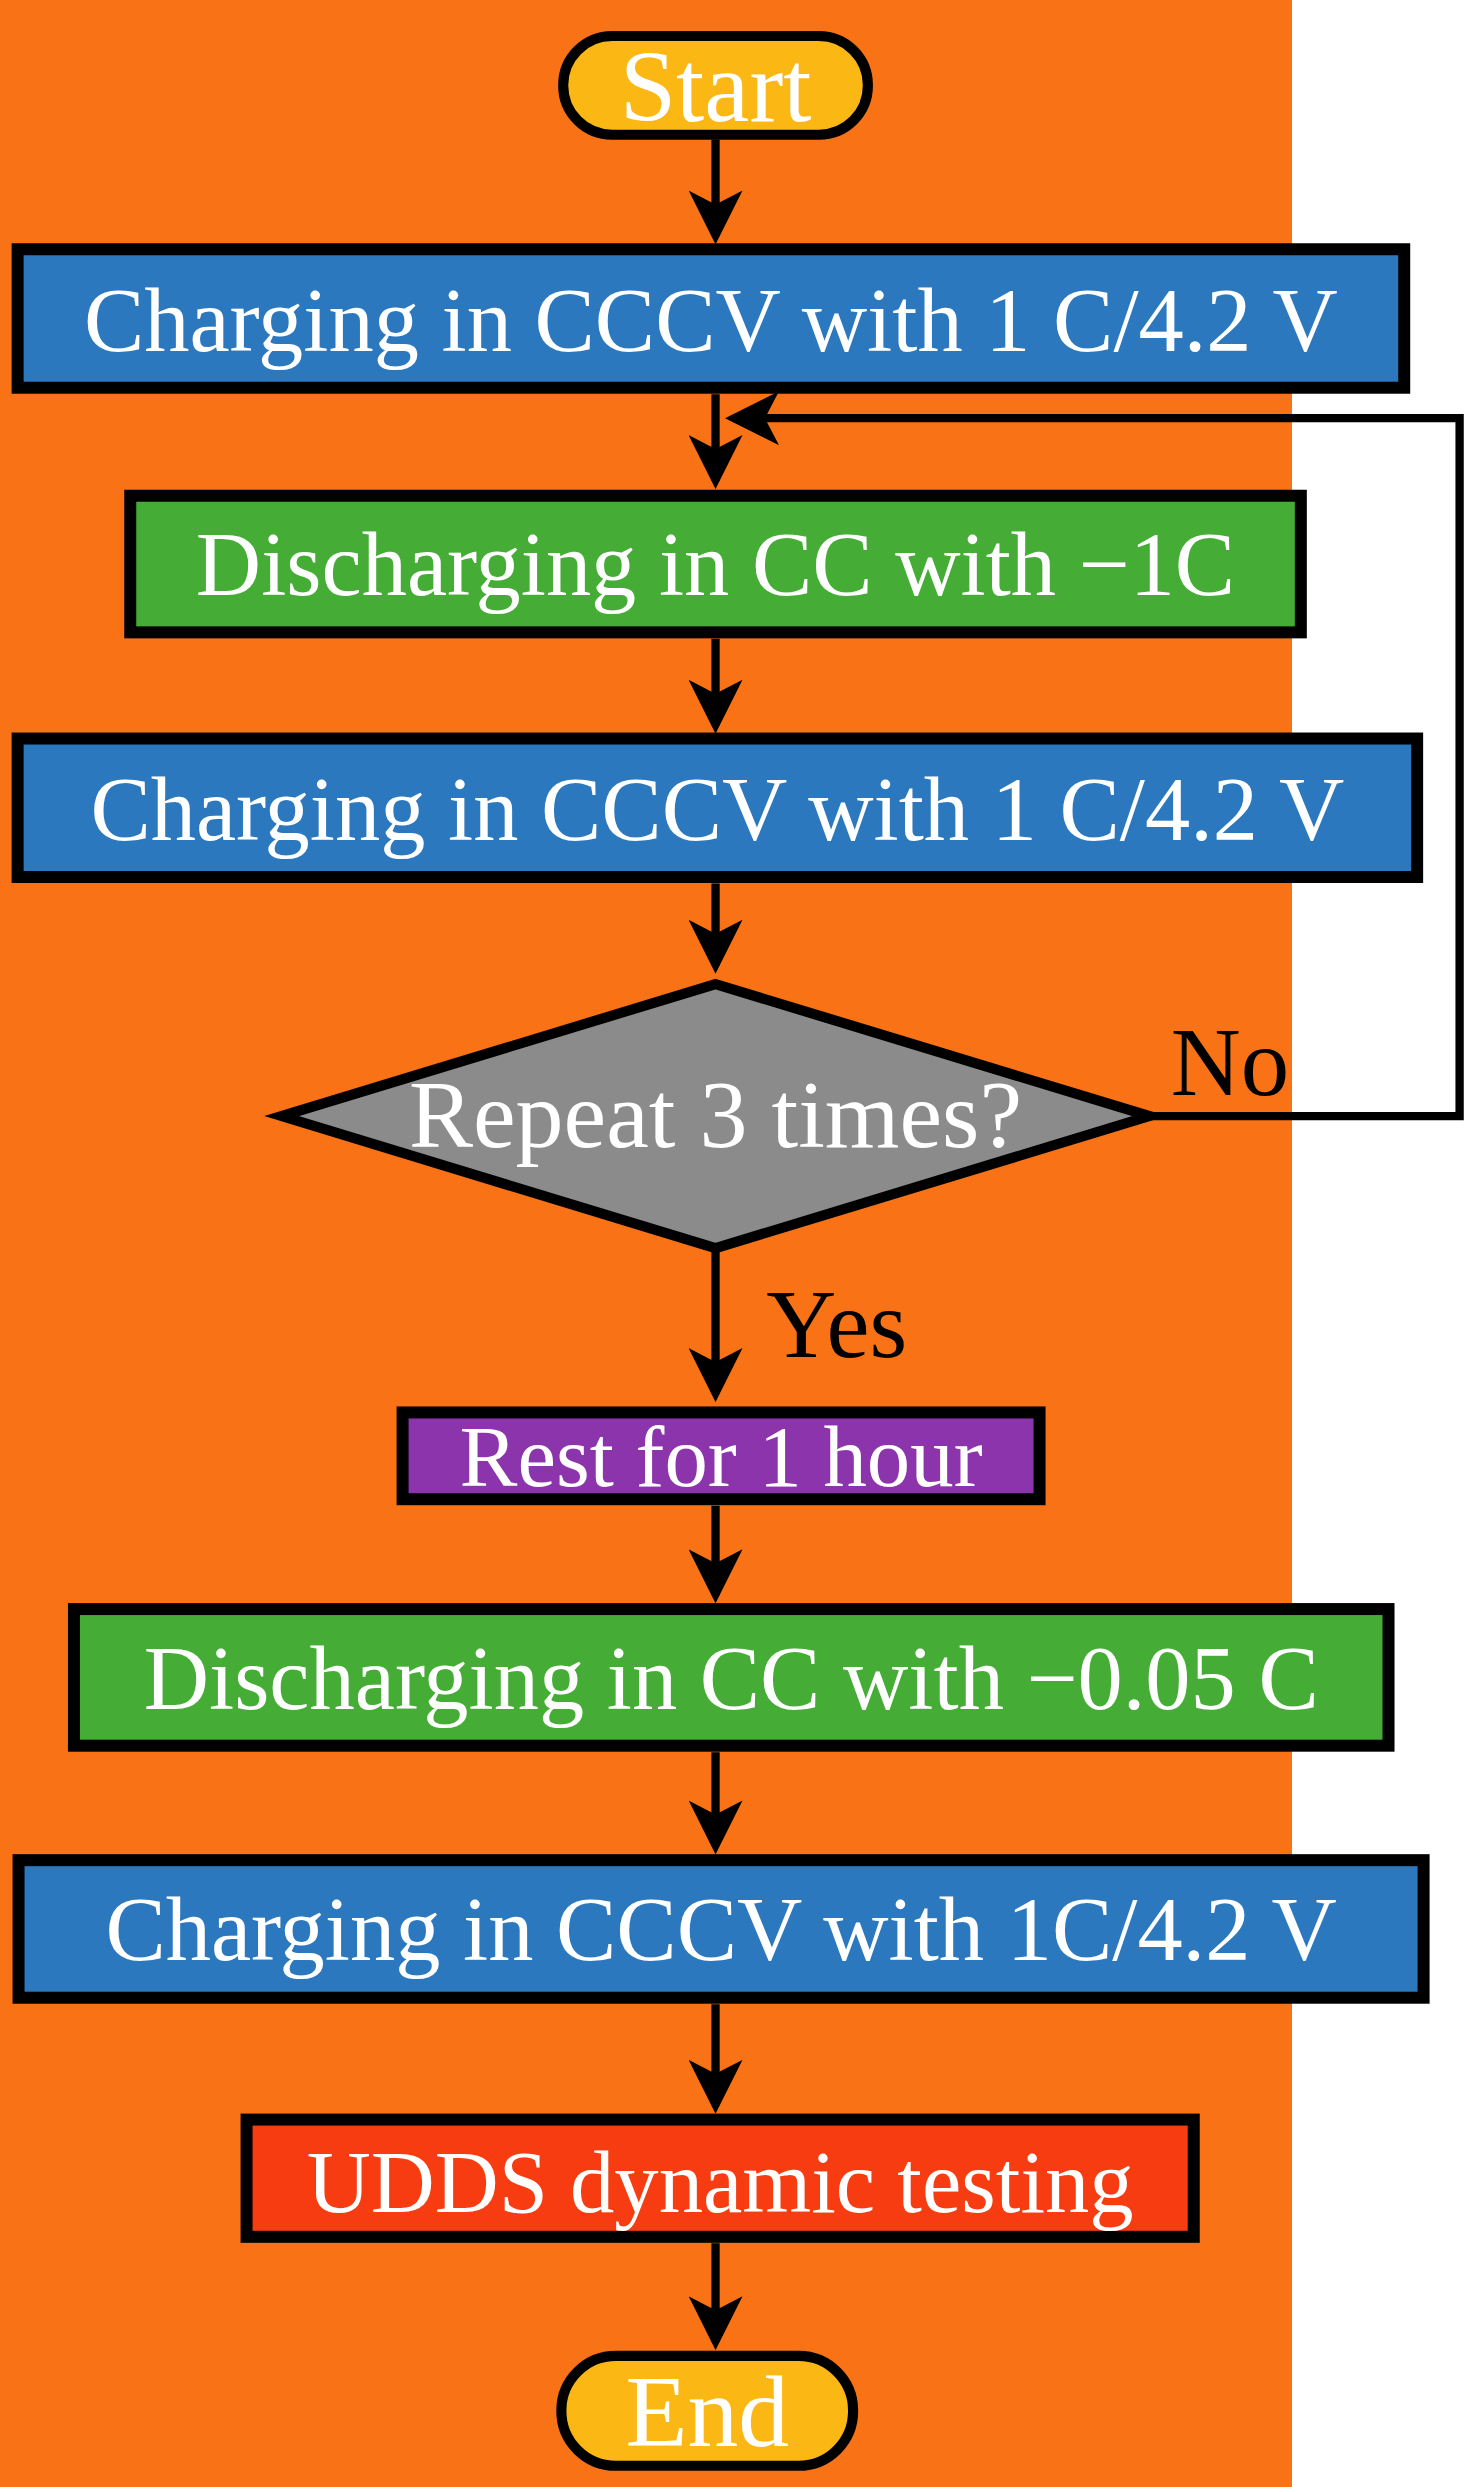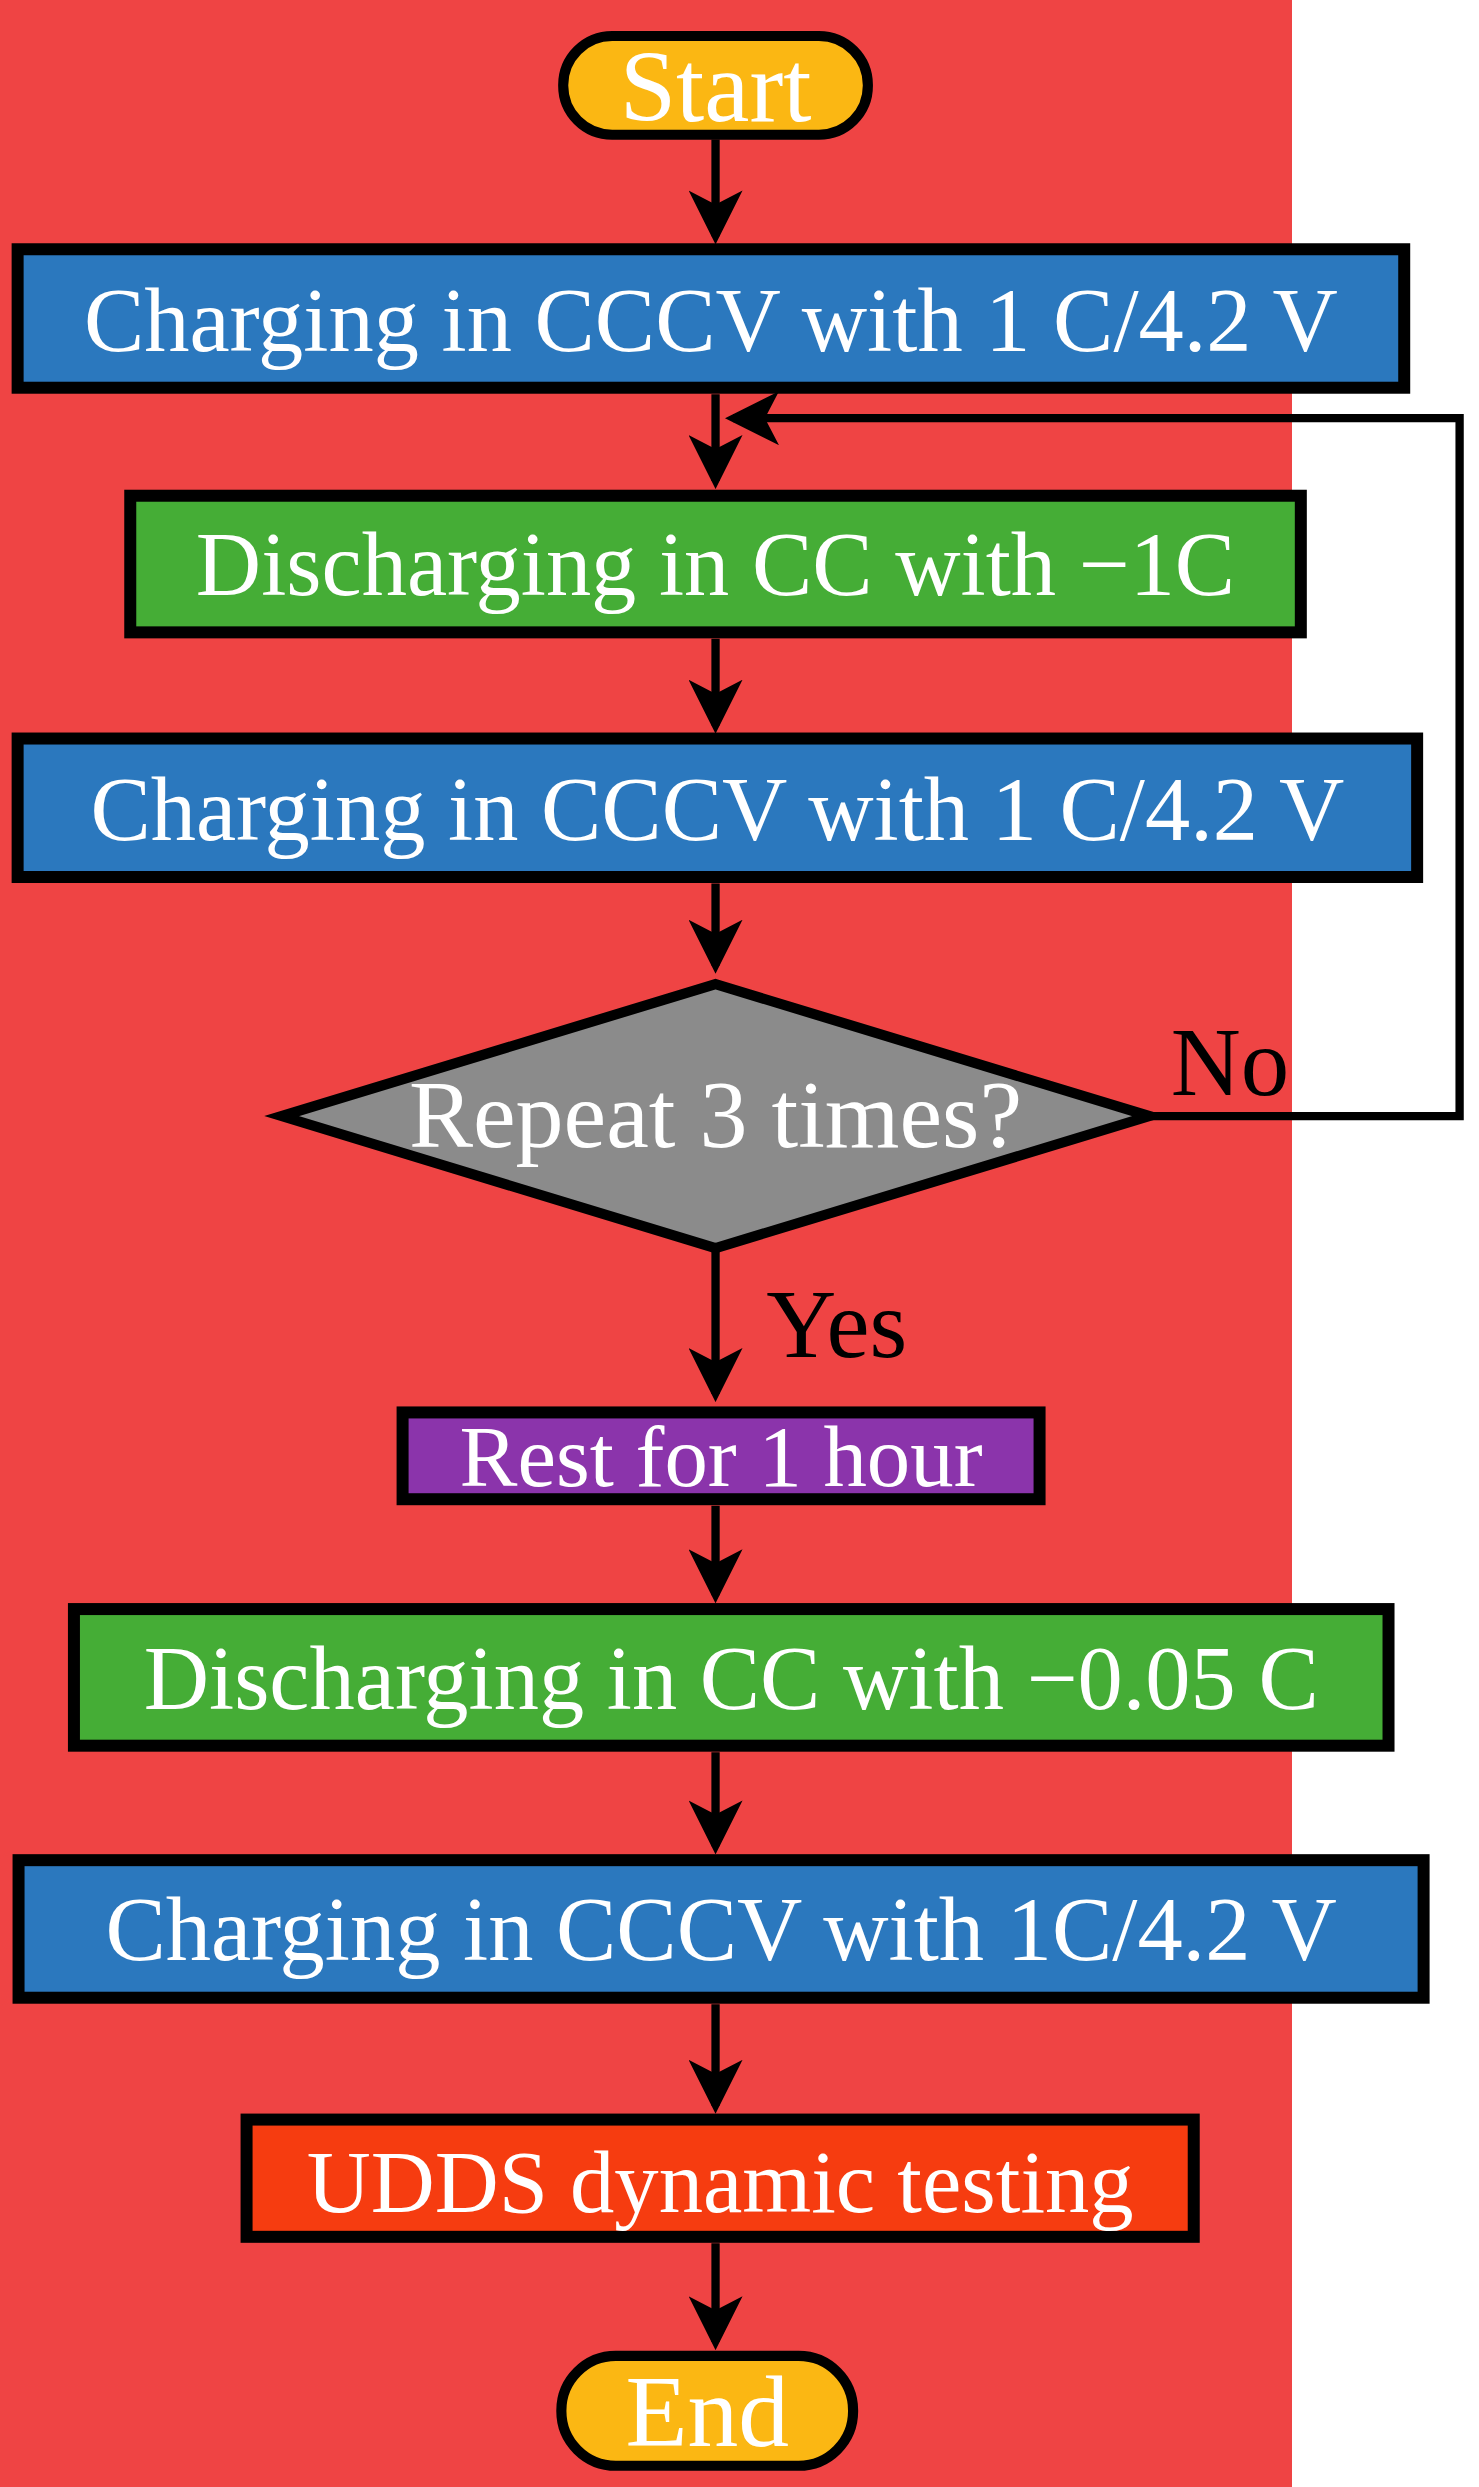--- a/index.html
+++ b/index.html
@@ -3,21 +3,21 @@
 <meta charset="utf-8">
 <style>
   html, body {
     margin: 0;
     padding: 0;
     background: #ffffff;
   }
   .canvas {
     width: 1292px;
     height: 2487px;
-    background: #ef4444;
+    background: #f97316;
     position: relative;
   }
   svg {
     display: block;
   }
   .node-text {
     font-family: "Liberation Serif", "DejaVu Serif", serif;
     fill: #ffffff;
     text-anchor: middle;
   }

